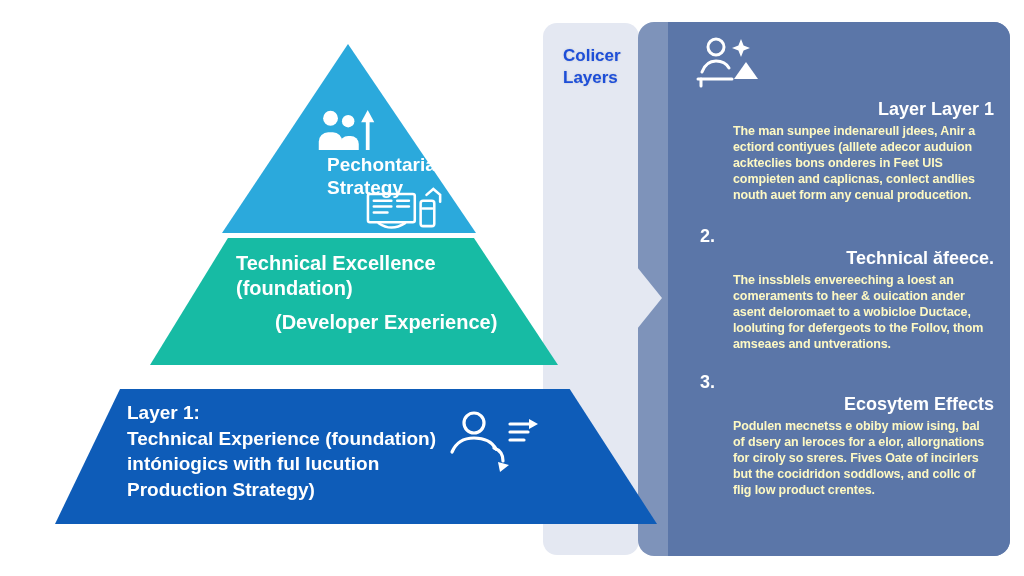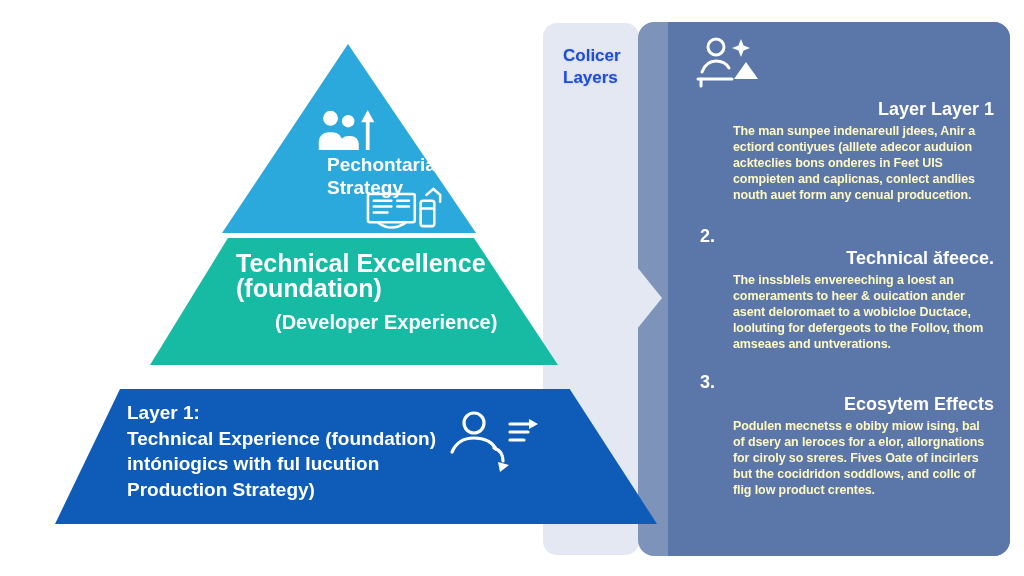--- a/index.html
+++ b/index.html
@@ -46,21 +46,21 @@
   .tier1{left:222px;top:44px;width:254px;height:189px;
     clip-path:polygon(49.6% 0,100% 100%,0 100%);}
   .tier2{left:150px;top:238px;width:408px;height:127px;
     clip-path:polygon(19.1% 0,79.4% 0,100% 100%,0 100%);}
   .tier3{left:55px;top:389px;width:602px;height:135px;
     clip-path:polygon(10.8% 0,85.5% 0,100% 100%,0 100%);}
   .tier-content{position:absolute;z-index:4;color:#fff;font-weight:bold;}
   .t1-people{left:316px;top:110px;}
   .t1-label{left:291px;top:153px;font-size:19px;line-height:23px;white-space:pre-line;margin-left:36px;}
   .t1-devices{left:366px;top:186px;}
-  .t2-label1{left:236px;top:251px;font-size:25px;line-height:25px;white-space:pre-line;}
+  .t2-label1{left:236px;top:251px;font-size:20px;line-height:25px;white-space:pre-line;}
   .t2-label2{left:247px;top:310px;font-size:20px;line-height:25px;margin-left:28px;}
   .t3-label{left:127px;top:400px;font-size:19px;line-height:25.5px;white-space:pre-line;}
   .t3-icon{left:448px;top:405px;}
   svg{display:block;}
 </style>
 </head>
 <body>
 
 <div class="canvas">
 

